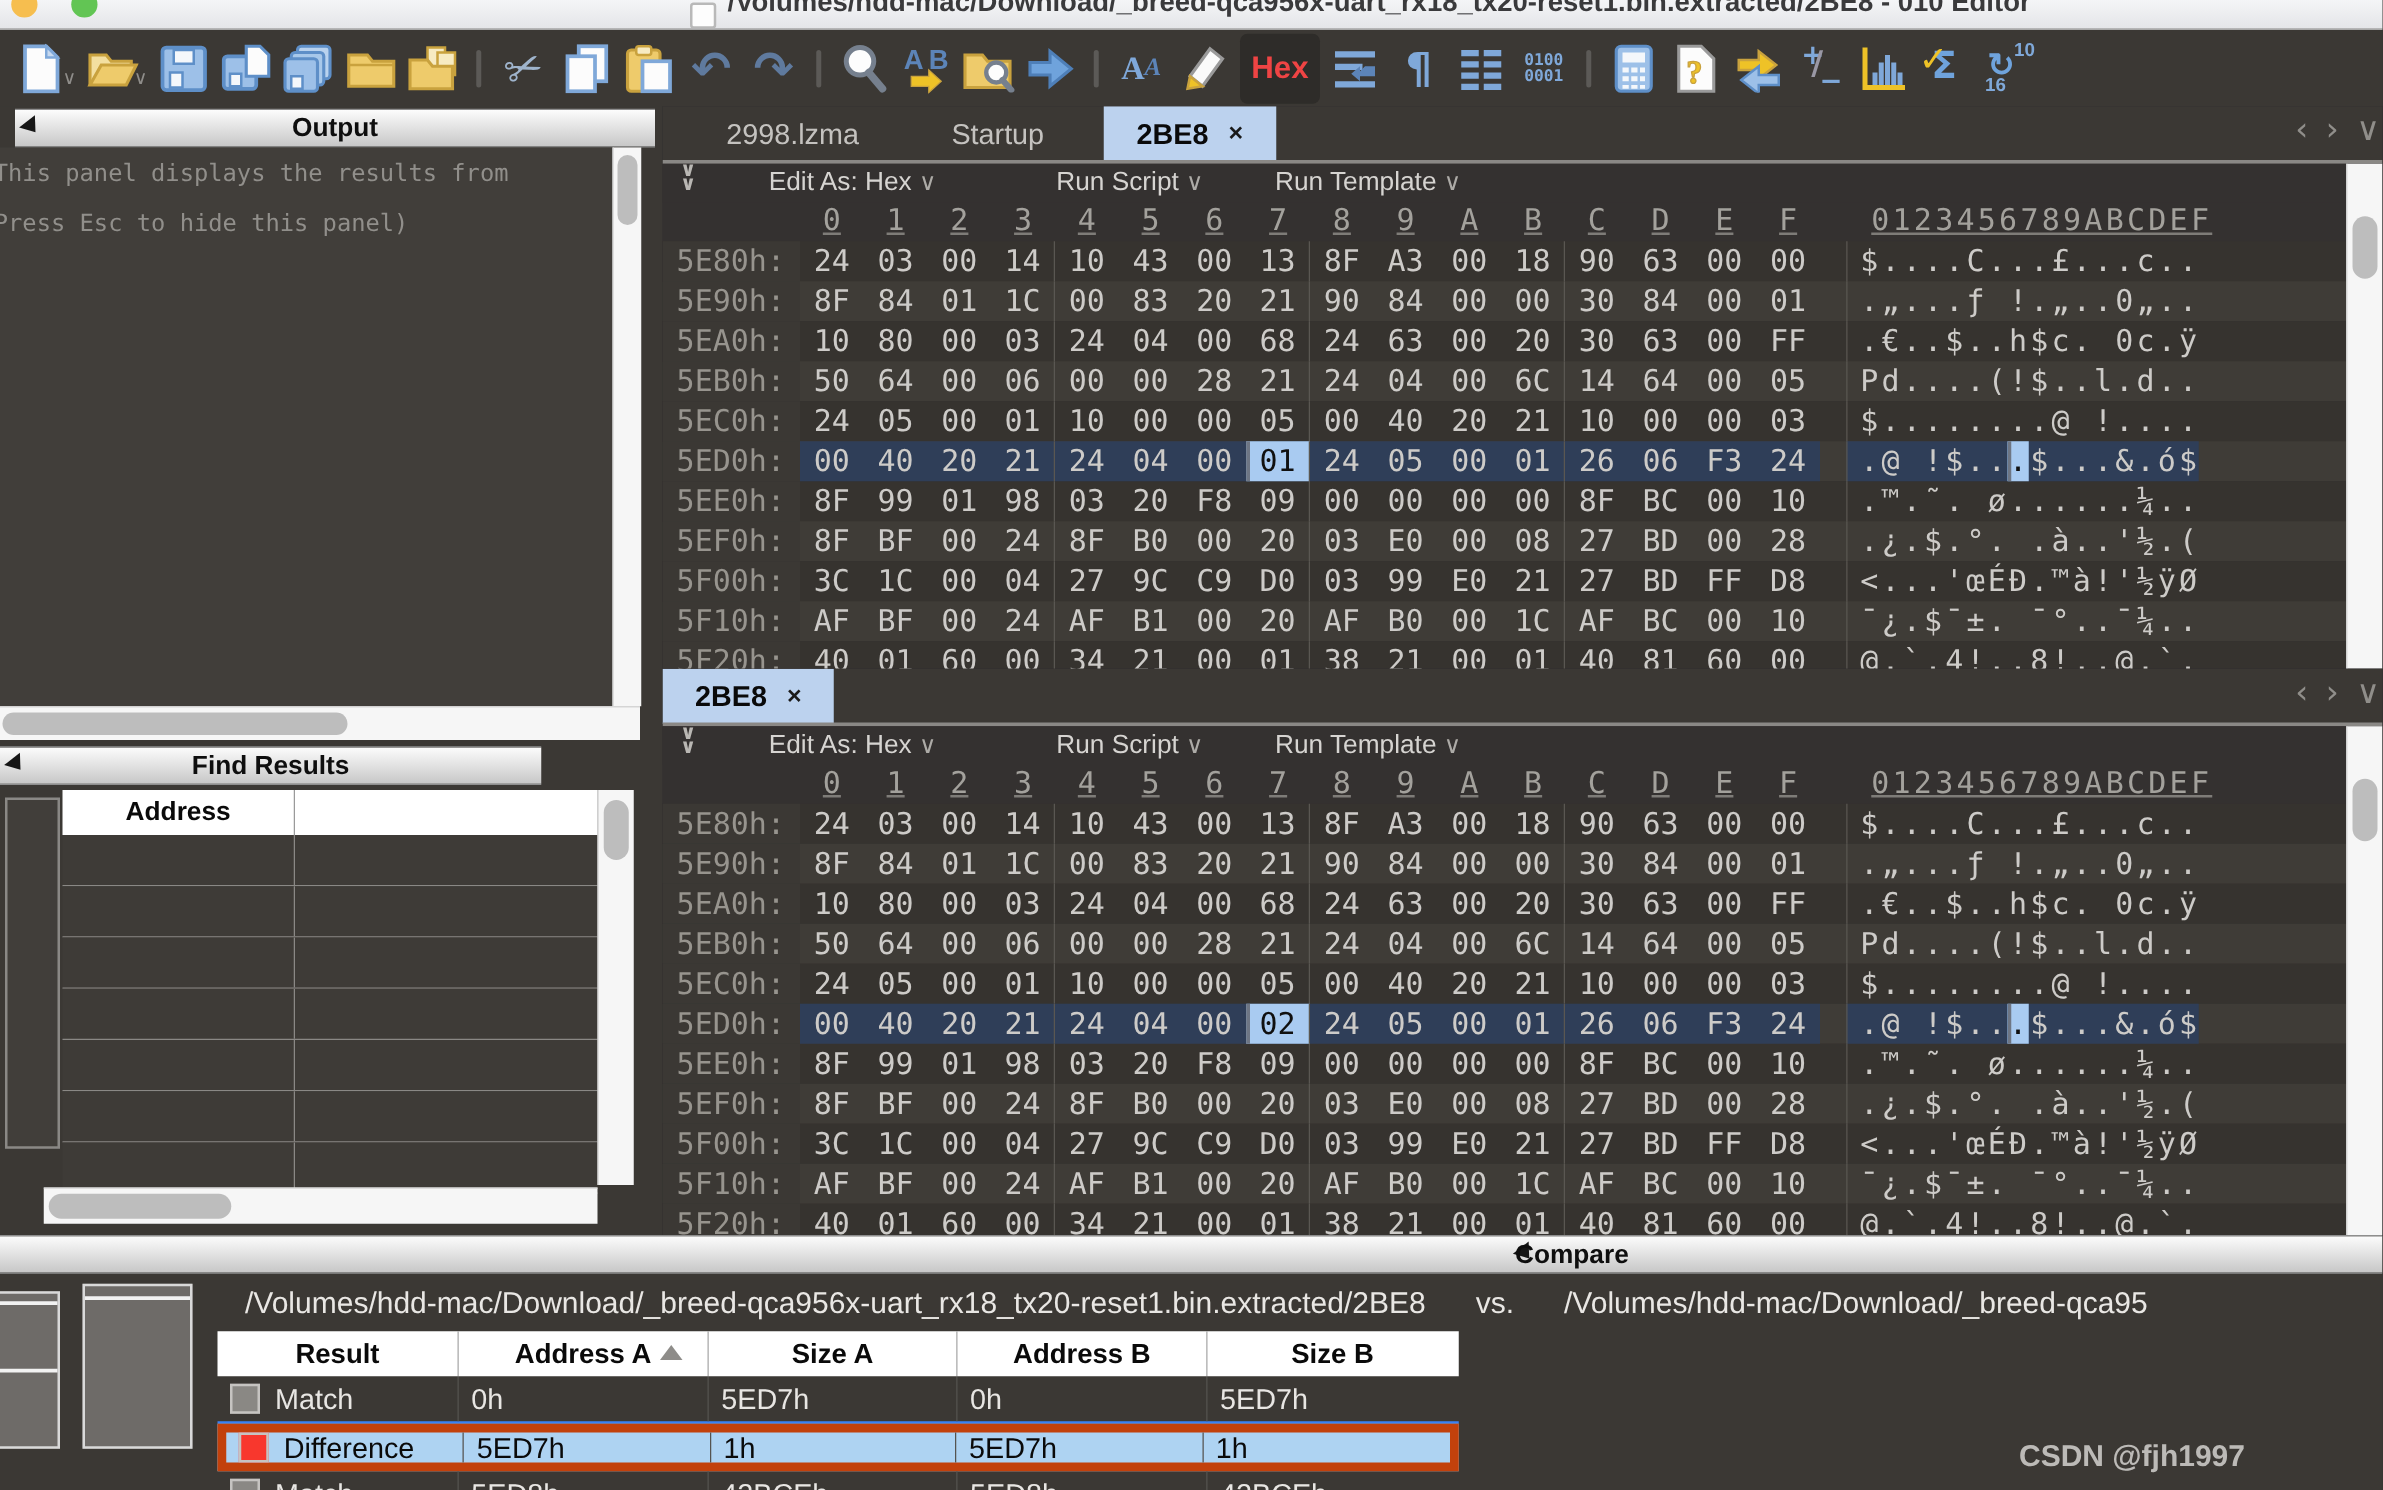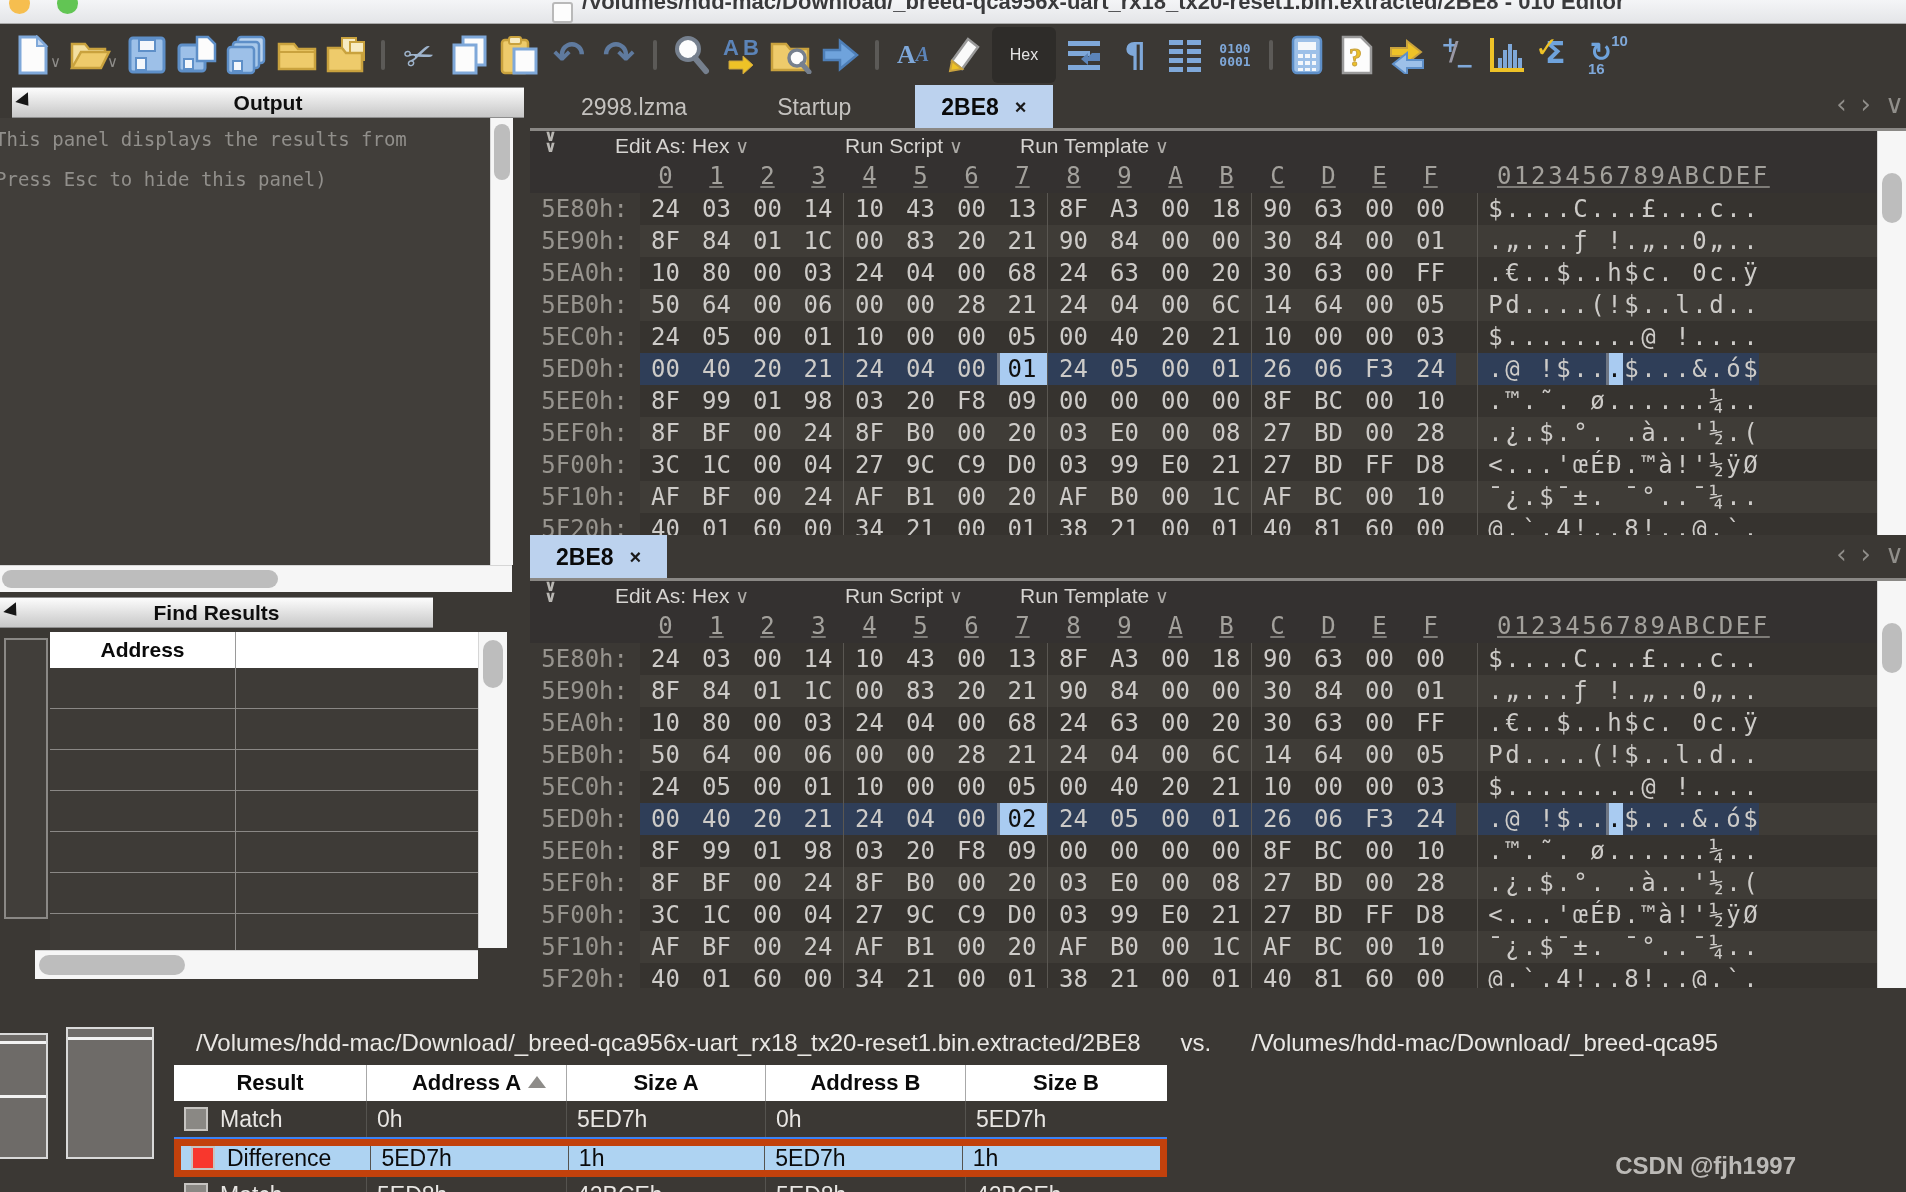--- a/index.html
+++ b/index.html
@@ -16,21 +16,21 @@
   .proxy{width:17px;height:17px;background:#FDFDFD;border:2px solid #B9B9B9;border-radius:3px;margin-top:13px;}
   
   .toolbar{position:absolute;left:0;top:24px;width:1906px;height:61px;background:#3B3834;
            display:flex;align-items:center;padding-left:8px;box-sizing:border-box;}
   .tbi{width:50px;height:54px;flex:0 0 auto;display:flex;align-items:center;justify-content:center;position:relative;}
   .tbi svg{display:block;}
   .dd{flex:0 0 auto;color:#8F8D8A;font-size:15px;margin:14px 4px 0 -8px;}
   .tsep{flex:0 0 auto;width:4px;height:30px;background:#5C5A57;border-radius:2px;margin:0 9px;}
   .glyph{font-family:"DejaVu Sans",sans-serif;}
   .hexbtn{flex:0 0 auto;width:64px;height:56px;background:#2E2C29;border-radius:6px;margin:0 4px;
-          color:#e5e5e5;font-size:16px;display:flex;align-items:center;justify-content:center;}
+          color:#ef4444;font-size:25px;display:flex;align-items:center;justify-content:center;font-weight:bold;}
   .binicon{font:bold 13px "DejaVu Sans Mono",monospace;color:#7FA8D9;line-height:13px;text-align:left;}
   .pm{position:relative;width:34px;height:34px;color:#7FA8D9;font:bold 22px "DejaVu Sans",sans-serif;}
   .pm .p{position:absolute;left:1px;top:-6px;}
   .pm .sl{position:absolute;left:9px;top:-2px;color:#9A98A5;font-size:26px;}
   .pm .m{position:absolute;right:0px;bottom:-6px;}
   .chk{position:relative;width:36px;height:36px;}
   .chk .sig{position:absolute;left:6px;top:-2px;color:#6FA3DC;font:bold 30px "DejaVu Sans",sans-serif;}
   .chk .ck{position:absolute;left:-4px;top:-6px;color:#EEC227;font:bold 28px "DejaVu Sans",sans-serif;}
   .base{position:relative;width:42px;height:40px;font:bold 15px "Liberation Sans",sans-serif;color:#7FA8D9;}
   .base .b10{position:absolute;right:0;top:-3px;}
@@ -393,21 +393,21 @@
     </div>
     <div class="htrack" style="left:35px;top:865px;width:443px;height:28px;">
       <div class="thumb" style="left:4px;top:4px;height:20px;width:146px;"></div>
     </div>
   </div>
 
   <div class="rightcol">
 
     <div class="pane" id="pane1" style="top:0;height:450px;">
       <div class="tabrow">
-        <div style="display:flex;height:44px;gap:16px;">
+        <div style="display:flex;height:44px;">
             <div class="tab">
               <span>2998.lzma</span>
             </div>
             <div class="tab">
               <span>Startup</span>
             </div>
             <div class="tab active">
               <span>2BE8</span>
               <span class="close">×</span>
             </div>
@@ -1357,20 +1357,24 @@
         </div>
       <div class="vtrack">
         <div class="thumb vthumb"></div>
       </div>
     </div>
 
   </div>
 </div>
 
 <div class="compare">
+  <div class="paneltitle cmp-title">
+    <span class="collapse-tri"></span>
+    <span>Compare</span>
+  </div>
   <div class="cmp-body">
     <div class="thumbfile thumbA">
         <div class="tline" style="top:6px;"></div>
         <div class="tline" style="top:60px;"></div>
       </div>
     <div class="thumbfile thumbB">
         <div class="tline" style="top:8px;"></div>
       </div>
     <div class="cmp-path">
       <span>/Volumes/hdd-mac/Download/_breed-qca956x-uart_rx18_tx20-reset1.bin.extracted/2BE8</span>

